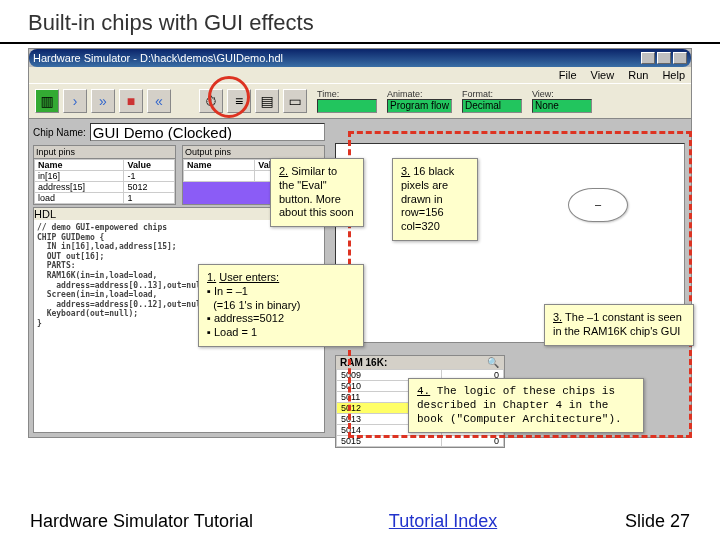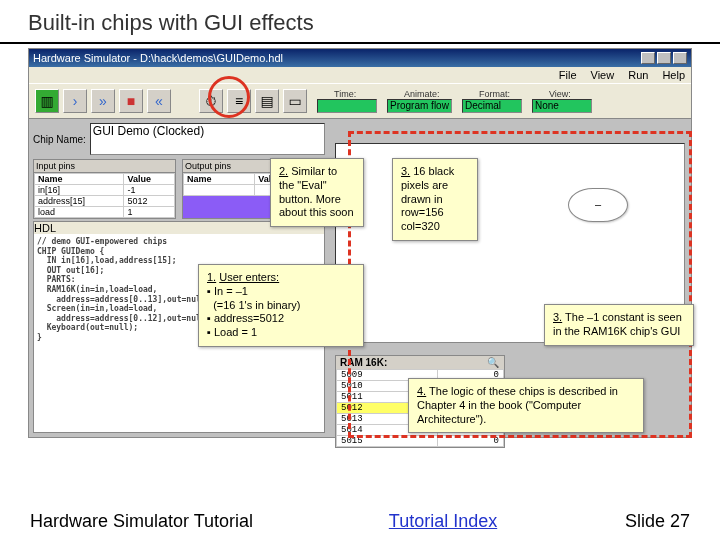--- a/index.html
+++ b/index.html
@@ -2,49 +2,49 @@
 <html><head>
 <meta charset="utf-8">
 <style>
   * { box-sizing: border-box; margin: 0; padding: 0; }
   body { width: 720px; height: 540px; background: #fff; font-family: Arial, sans-serif; font-size: 11px; color: #000; position: relative; overflow: hidden; }
   .slide { position: relative; width: 100%; height: 100%; }
   .title { font-size: 22px; color: #333; padding: 10px 28px 6px; font-weight: normal; }
   .title-underline { height: 2px; background: #000; margin: 0 0 4px 0; }
   .app-wrap { margin: 0 28px; position: relative; }
   .app { border: 1px solid #888; background: #c0c0c0; position: relative; height: 390px; }
-  .titlebar { background: linear-gradient(#0a246a,#3a6ea5); color:#fff; font-size:11px; padding:2px 4px; display:flex; justify-content:space-between; align-items:center; height:18px; }
+  .titlebar { background: linear-gradient(#0a246a,#3a6ea5); color:#fff; font-size:11px; padding:2px 4px; display:flex; justify-content:space-between; align-items:center; height:18px;border-radius:8px; }
   .titlebar .wbtns { display:flex; gap:2px; }
   .wbtn { width:14px; height:12px; background:#c0c0c0; border:1px solid #fff; border-right-color:#666; border-bottom-color:#666; }
   .menubar { background:#ece9d8; height:16px; padding:0 6px; font-size:11px; color:#000; display:flex; gap:14px; align-items:center;justify-content:flex-end; }
   .toolbar { background:#ece9d8; border-top:1px solid #fff; border-bottom:1px solid #888; height:36px; display:flex; align-items:center; gap:4px; padding:0 6px; }
   .tbtn { width:24px; height:24px; background:#d4d0c8; border:1px solid #fff; border-right-color:#888; border-bottom-color:#888; display:flex; align-items:center; justify-content:center; font-size:14px; }
   .tsel { font-size:10px; display:flex; flex-direction:column; margin-left:6px; }
-  .tsel label { font-size:9px; color:#333;margin-left:17px; }
+  .tsel label { font-size:9px; color:#333; }
   .tsel .fld { background:#22c55e; border:1px inset #888; padding:0 2px; height:14px; min-width:60px; font-size:10px; }
   .work { display:flex; height: calc(100% - 70px); }
   .leftcol { width: 300px; padding:4px; display:flex; flex-direction:column; gap:0; }
   .rightcol { flex:1; position:relative; }
   .panel-label { font-size:10px; }
   .chipname { display:flex; gap:4px; align-items:center; margin-bottom:4px; }
-  .chipname .fld { background:#fff; border:1px inset #888; height:32px; flex:1; font-size:12px; padding:0 2px; overflow:hidden; }
+  .chipname .fld { background:#fff; border:1px inset #888; height:18px; flex:1; font-size:15px; padding:0 2px; overflow:hidden; }
   .pins { display:flex; gap:6px; }
   .pinbox { border:1px solid #888; background:#8b5cf6; flex:1; }
   .pinbox .hdr { background:#d4d0c8; font-size:9px; padding:1px 2px; border-bottom:1px solid #888; }
   .pinbox .grid { background:#fff; font-size:9px; }
   .pinbox .grid th, .pinbox .grid td { border:1px solid #ccc; padding:0 3px; text-align:left; }
   .pinbox .grid table { border-collapse:collapse; width:100%; }
   .hdlbox { border:1px solid #888; background:#ece9d8; margin-top:2px; flex:1; display:flex; flex-direction:column; }
   .hdlbox .body { background:#fff; font-family:monospace; font-size:8px; line-height:1.2; padding:3px; white-space:pre; overflow:hidden; color:#444; flex:1;font-weight:bold; }
   .screen { position:absolute; left:6px; top:24px; right:6px; height:200px; background:#fff; border:1px inset #888; }
   .ram { position:absolute; left:6px; top:236px; width:170px; border:1px solid #888; background:#ece9d8; }
   .ram .hdr { background:#d4d0c8; font-size:10px; font-weight:bold; padding:1px 4px; display:flex; justify-content:space-between; }
   .ram .body { background:#fff; font-size:9px; }
   .ram table { border-collapse:collapse; width:100%; }
-  .ram td { border:1px solid #ccc; padding:0 4px; text-align:right;font-family:Liberation Mono, monospace; }
+  .ram td { border:1px solid #ccc; padding:0 4px; text-align:right; }
   .ram td:first-child { text-align:left; }
   .ram tr.hl td { background:#ffff66; }
   .dashed { position:absolute; border:3px dashed #d32; pointer-events:none; }
   .callout { position:absolute; background:#ffffcc; border:1px solid #888; padding:6px 8px; font-size:11px; line-height:1.25; box-shadow:1px 1px 3px rgba(0,0,0,.3); }
   .callout .u { text-decoration:underline; }
   .callout ul { list-style:none; padding-left:0; }
   .callout ul li::before { content:"▪ "; }
   .cloud { position:absolute; width:60px; height:34px; background:#fff; border:1px solid #888; border-radius:50% / 60%; box-shadow:1px 1px 2px rgba(0,0,0,.2); }
   .redcircle { position:absolute; width:42px; height:42px; border:3px solid #d32; border-radius:50%; pointer-events:none; }
   .footer { position:absolute; left:0; right:0; bottom:8px; display:flex; justify-content:space-between; padding:0 30px; font-size:18px; }
@@ -230,21 +230,21 @@
         <li><span>In = –1</span><br>&nbsp;&nbsp;<span>(=16 1's in binary)</span></li>
         <li>address=5012</li>
         <li>Load = 1</li>
       </ul>
     </div>
 
     <div class="callout" style="left:516px; top:256px; width:150px;">
       <span class="u"><span>3.</span></span><span> The –1 constant is seen in the RAM16K chip's GUI</span>
     </div>
 
-    <div class="callout" style="left:380px; top:330px; width:236px;">
+    <div class="callout" style="left:380px; top:330px; width:236px;font-family:Liberation Mono, monospace;">
       <span class="u"><span>4.</span></span><span> The logic of these chips is described in Chapter 4 in the book ("Computer Architecture").</span>
     </div>
   </div>
 
   <div class="footer">
     <span>Hardware Simulator Tutorial</span>
     <span class="link">Tutorial Index</span>
     <span>Slide 27</span>
   </div>
 </div>

